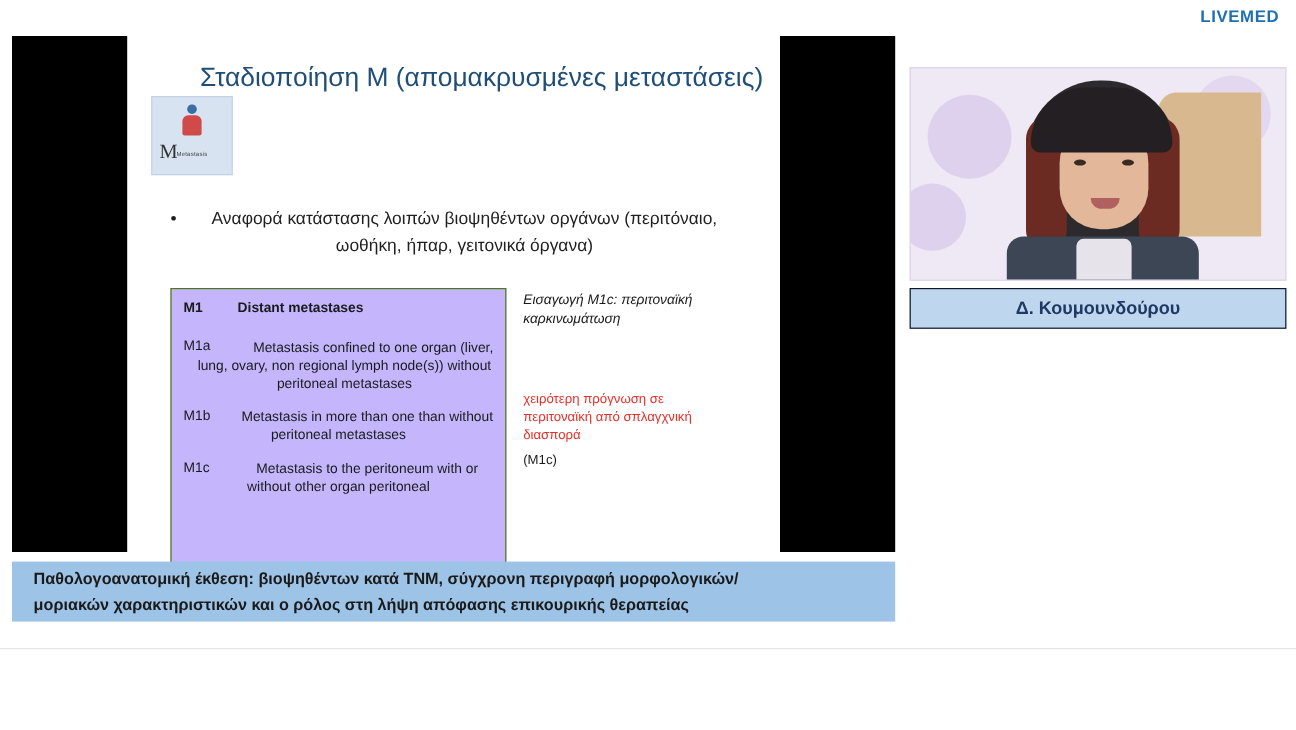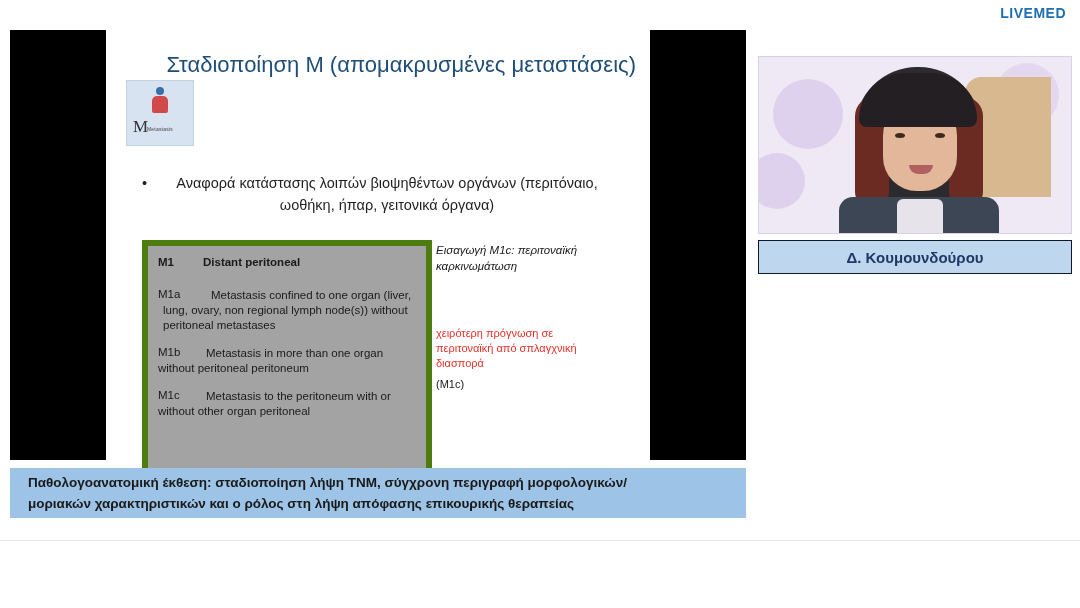--- a/index.html
+++ b/index.html
@@ -20,21 +20,21 @@
   .icon-badge .person{position:absolute;left:24px;top:6px;width:18px;height:30px;}
   .icon-badge .p-head{position:absolute;left:5px;top:0;width:8px;height:8px;border-radius:50%;background:#3a6ea5;}
   .icon-badge .p-body{position:absolute;left:1px;top:9px;width:16px;height:17px;border-radius:5px 5px 2px 2px;background:#d04a4a;}
   .icon-badge .m-letter{position:absolute;left:6px;top:36px;font-size:17px;color:#333;font-family:"Liberation Serif",serif;}
   .icon-badge .m-sub{position:absolute;left:20px;top:45px;font-size:5px;color:#444;letter-spacing:.2px;}
 
   .bullet{position:absolute;left:36px;top:142px;width:470px;font-size:14.5px;color:#1f1f1f;line-height:22px;}
   .bullet .dot{position:absolute;left:0;top:0;}
   .bullet .btxt{display:block;margin-left:20px;text-align:center;}
 
-  .tbl{position:absolute;left:36px;top:210px;width:278px;height:228px;border:6px solid #4d7c0f;background:#a3a3a3;}
+  .tbl{position:absolute;left:36px;top:210px;width:278px;height:228px;border:1px solid #4d7c0f;background:#c4b5fd;text-align:center;}
   .tbl .row{position:absolute;left:10px;font-size:11.5px;color:#1a1a1a;line-height:15px;}
   .tbl .code{position:absolute;font-size:11.5px;color:#1a1a1a;}
   .hdr{font-weight:bold;}
   .red{color:#e8302a;}
 
   .sidenote{position:absolute;left:330px;top:212px;width:160px;font-size:11.5px;color:#1a1a1a;line-height:16px;font-style:italic;}
   .sidenote2{position:absolute;left:330px;top:296px;width:160px;font-size:11px;color:#e8302a;line-height:15px;}
   .sidenote3{position:absolute;left:330px;top:348px;width:160px;font-size:11px;color:#1a1a1a;}
 
   
@@ -85,27 +85,27 @@
         <div class="m-sub">Metastasis</div>
       </div>
 
       <div class="bullet">
         <span class="dot">•</span>
         <span class="btxt">Αναφορά κατάστασης λοιπών βιοψηθέντων οργάνων (περιτόναιο, ωοθήκη, ήπαρ, γειτονικά όργανα)</span>
       </div>
 
       <div class="tbl">
         <div class="code hdr" style="left:10px;top:10px;">M1</div>
-        <div class="code hdr" style="left:55px;top:10px;">Distant peritoneal</div>
+        <div class="code hdr" style="left:55px;top:10px;">Distant metastases</div>
 
         <div class="code" style="left:10px;top:42px;">M1a</div>
         <div class="row" style="left:15px;top:42px;width:258px;text-indent:48px;">Metastasis confined to one organ (liver, lung, ovary, non regional lymph node(s)) without peritoneal metastases</div>
 
         <div class="code" style="left:10px;top:100px;">M1b</div>
-        <div class="row" style="left:10px;top:100px;width:258px;text-indent:48px;">Metastasis in more than one organ without peritoneal peritoneum</div>
+        <div class="row" style="left:10px;top:100px;width:258px;text-indent:48px;">Metastasis in more than one than without peritoneal metastases</div>
 
         <div class="code" style="left:10px;top:143px;">M1c</div>
         <div class="row red" style="left:10px;top:143px;width:258px;text-indent:48px;">Metastasis to the peritoneum with or without other organ peritoneal</div>
       </div>
 
       <div class="sidenote">Εισαγωγή M1c: περιτοναϊκή καρκινωμάτωση</div>
       <div class="sidenote2">χειρότερη πρόγνωση σε περιτοναϊκή από σπλαγχνική διασπορά</div>
       <div class="sidenote3">(M1c)</div>
 
     </div>
@@ -126,21 +126,21 @@
     <div class="mouth"></div>
     <div class="body"></div>
     <div class="shirt"></div>
   </div>
 
   <div class="namebar">
     <span>Δ. Κουμουνδούρου</span>
   </div>
 
   <div class="caption">
-    <div>Παθολογοανατομική έκθεση: σταδιοποίηση λήψη ΤΝΜ, σύγχρονη περιγραφή μορφολογικών/</div>
+    <div>Παθολογοανατομική έκθεση: βιοψηθέντων κατά ΤΝΜ, σύγχρονη περιγραφή μορφολογικών/</div>
     <div>μοριακών χαρακτηριστικών και ο ρόλος στη λήψη απόφασης επικουρικής θεραπείας</div>
   </div>
 
   <div class="footer">
     
     
     
     
 
     

